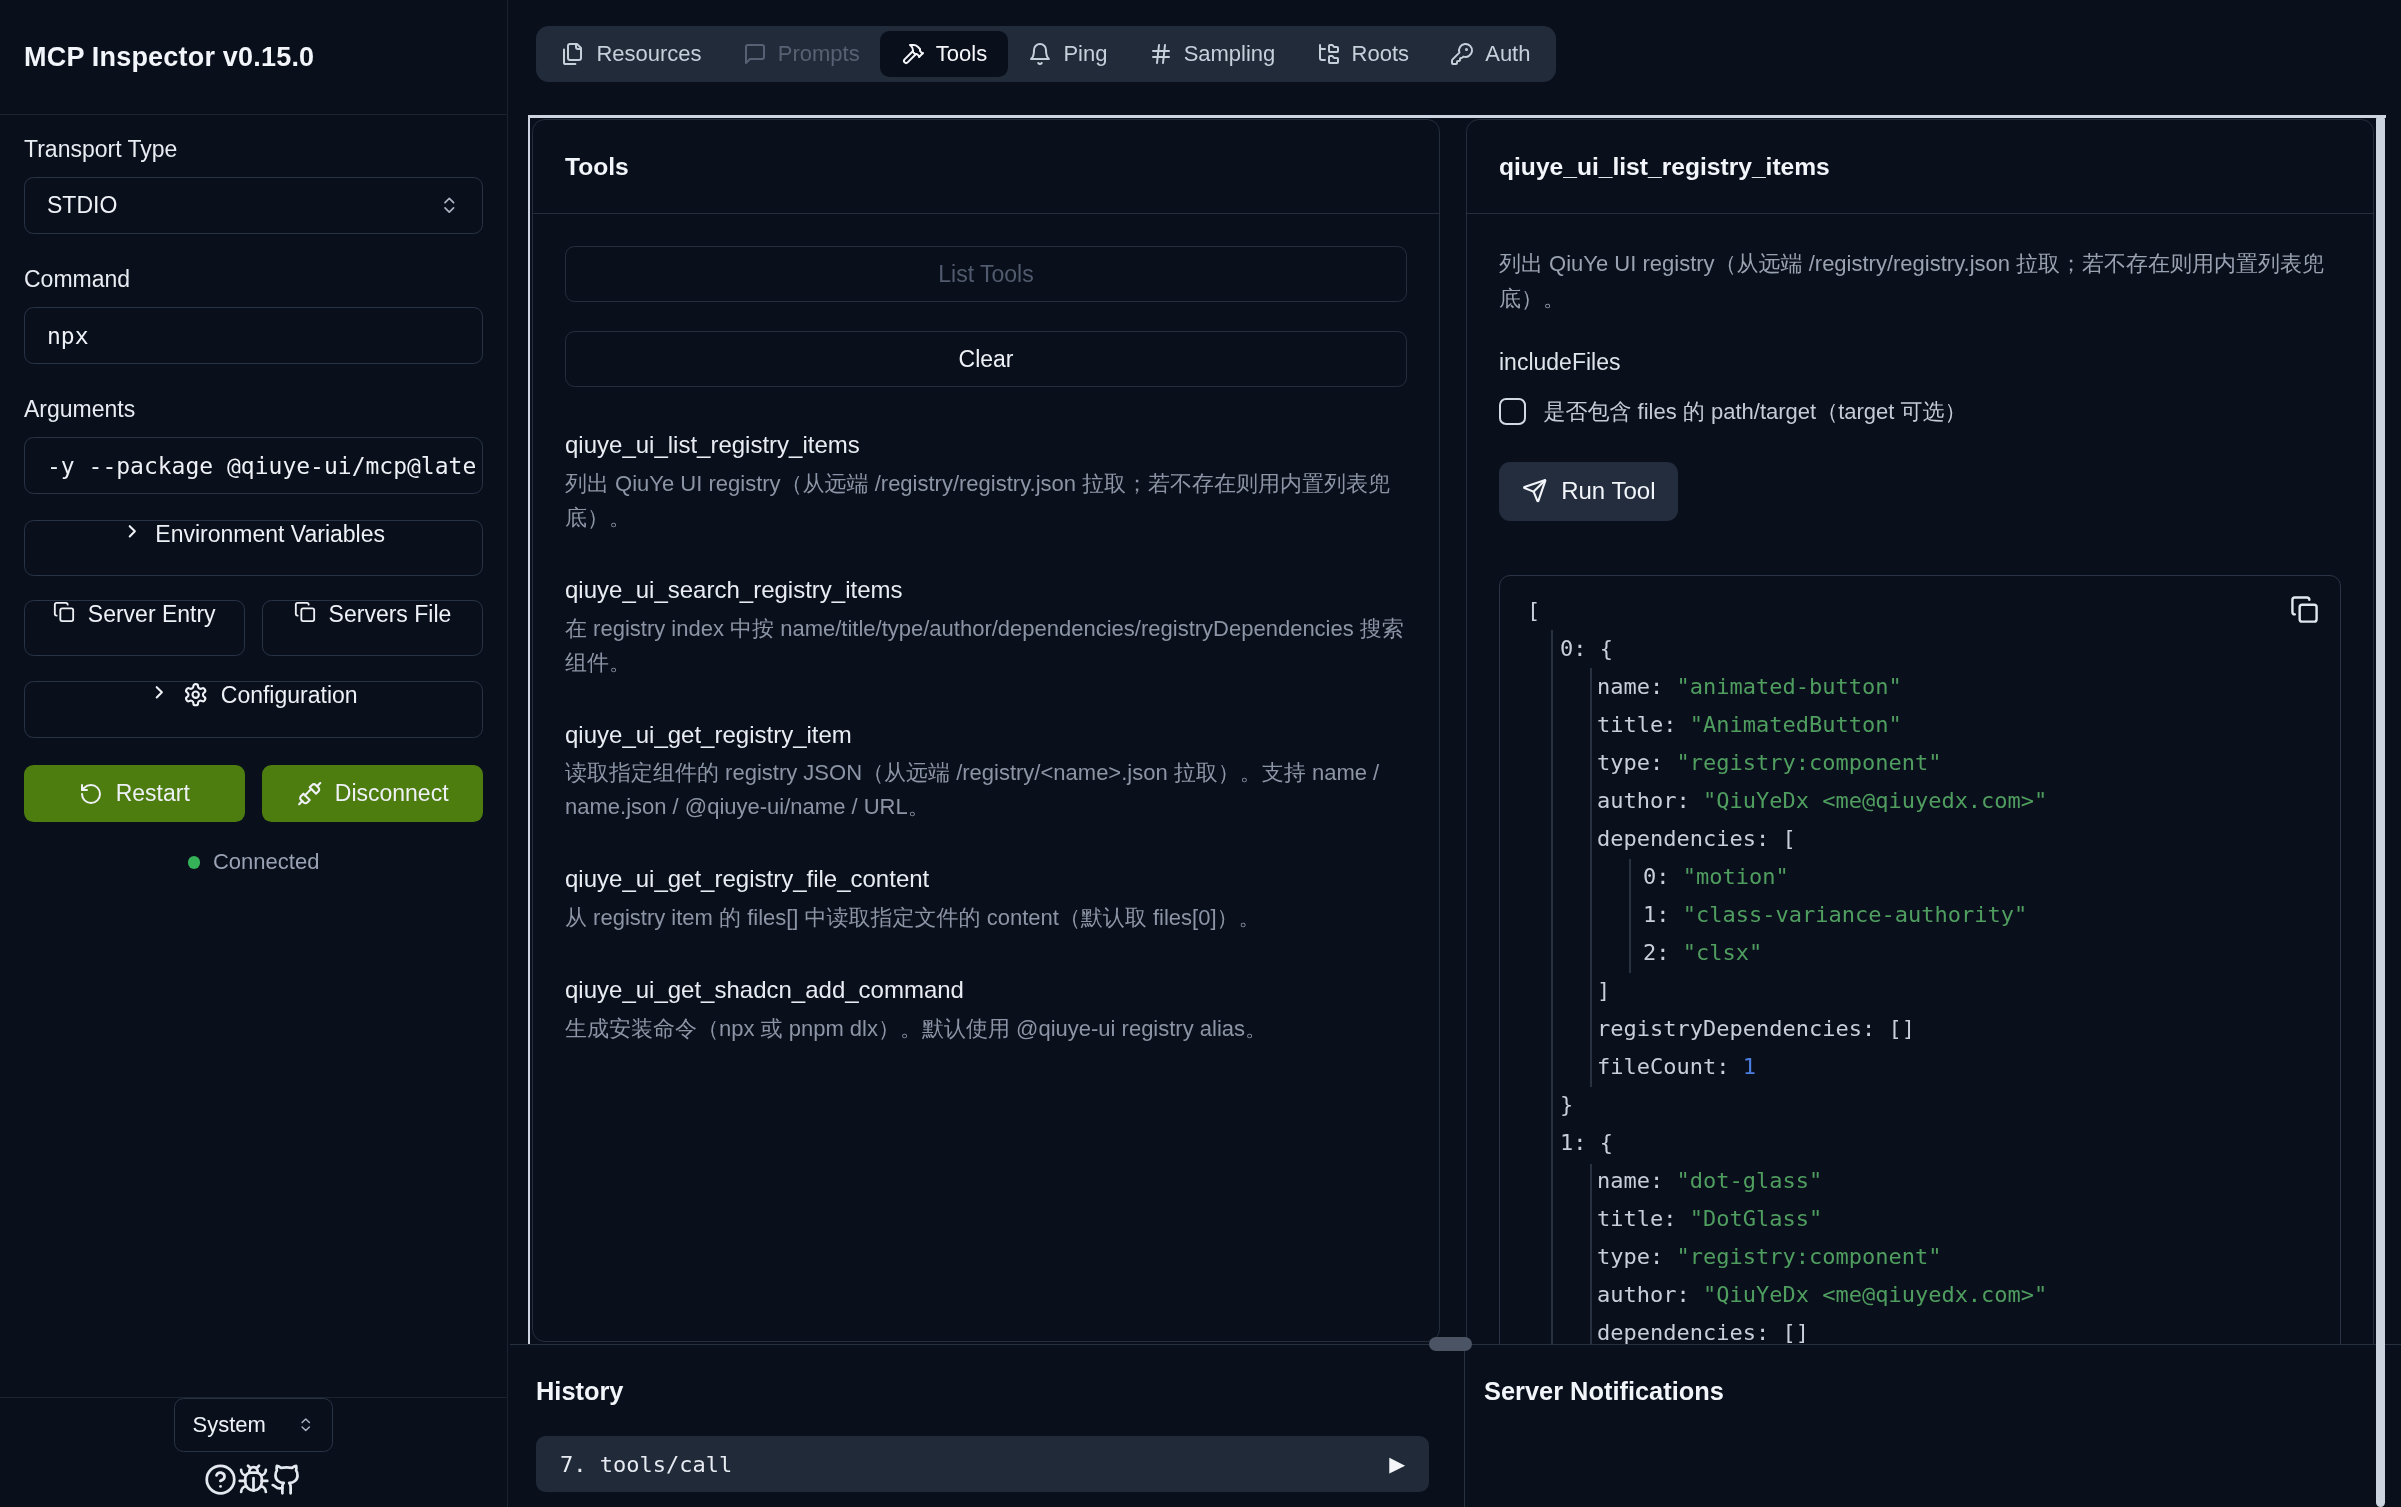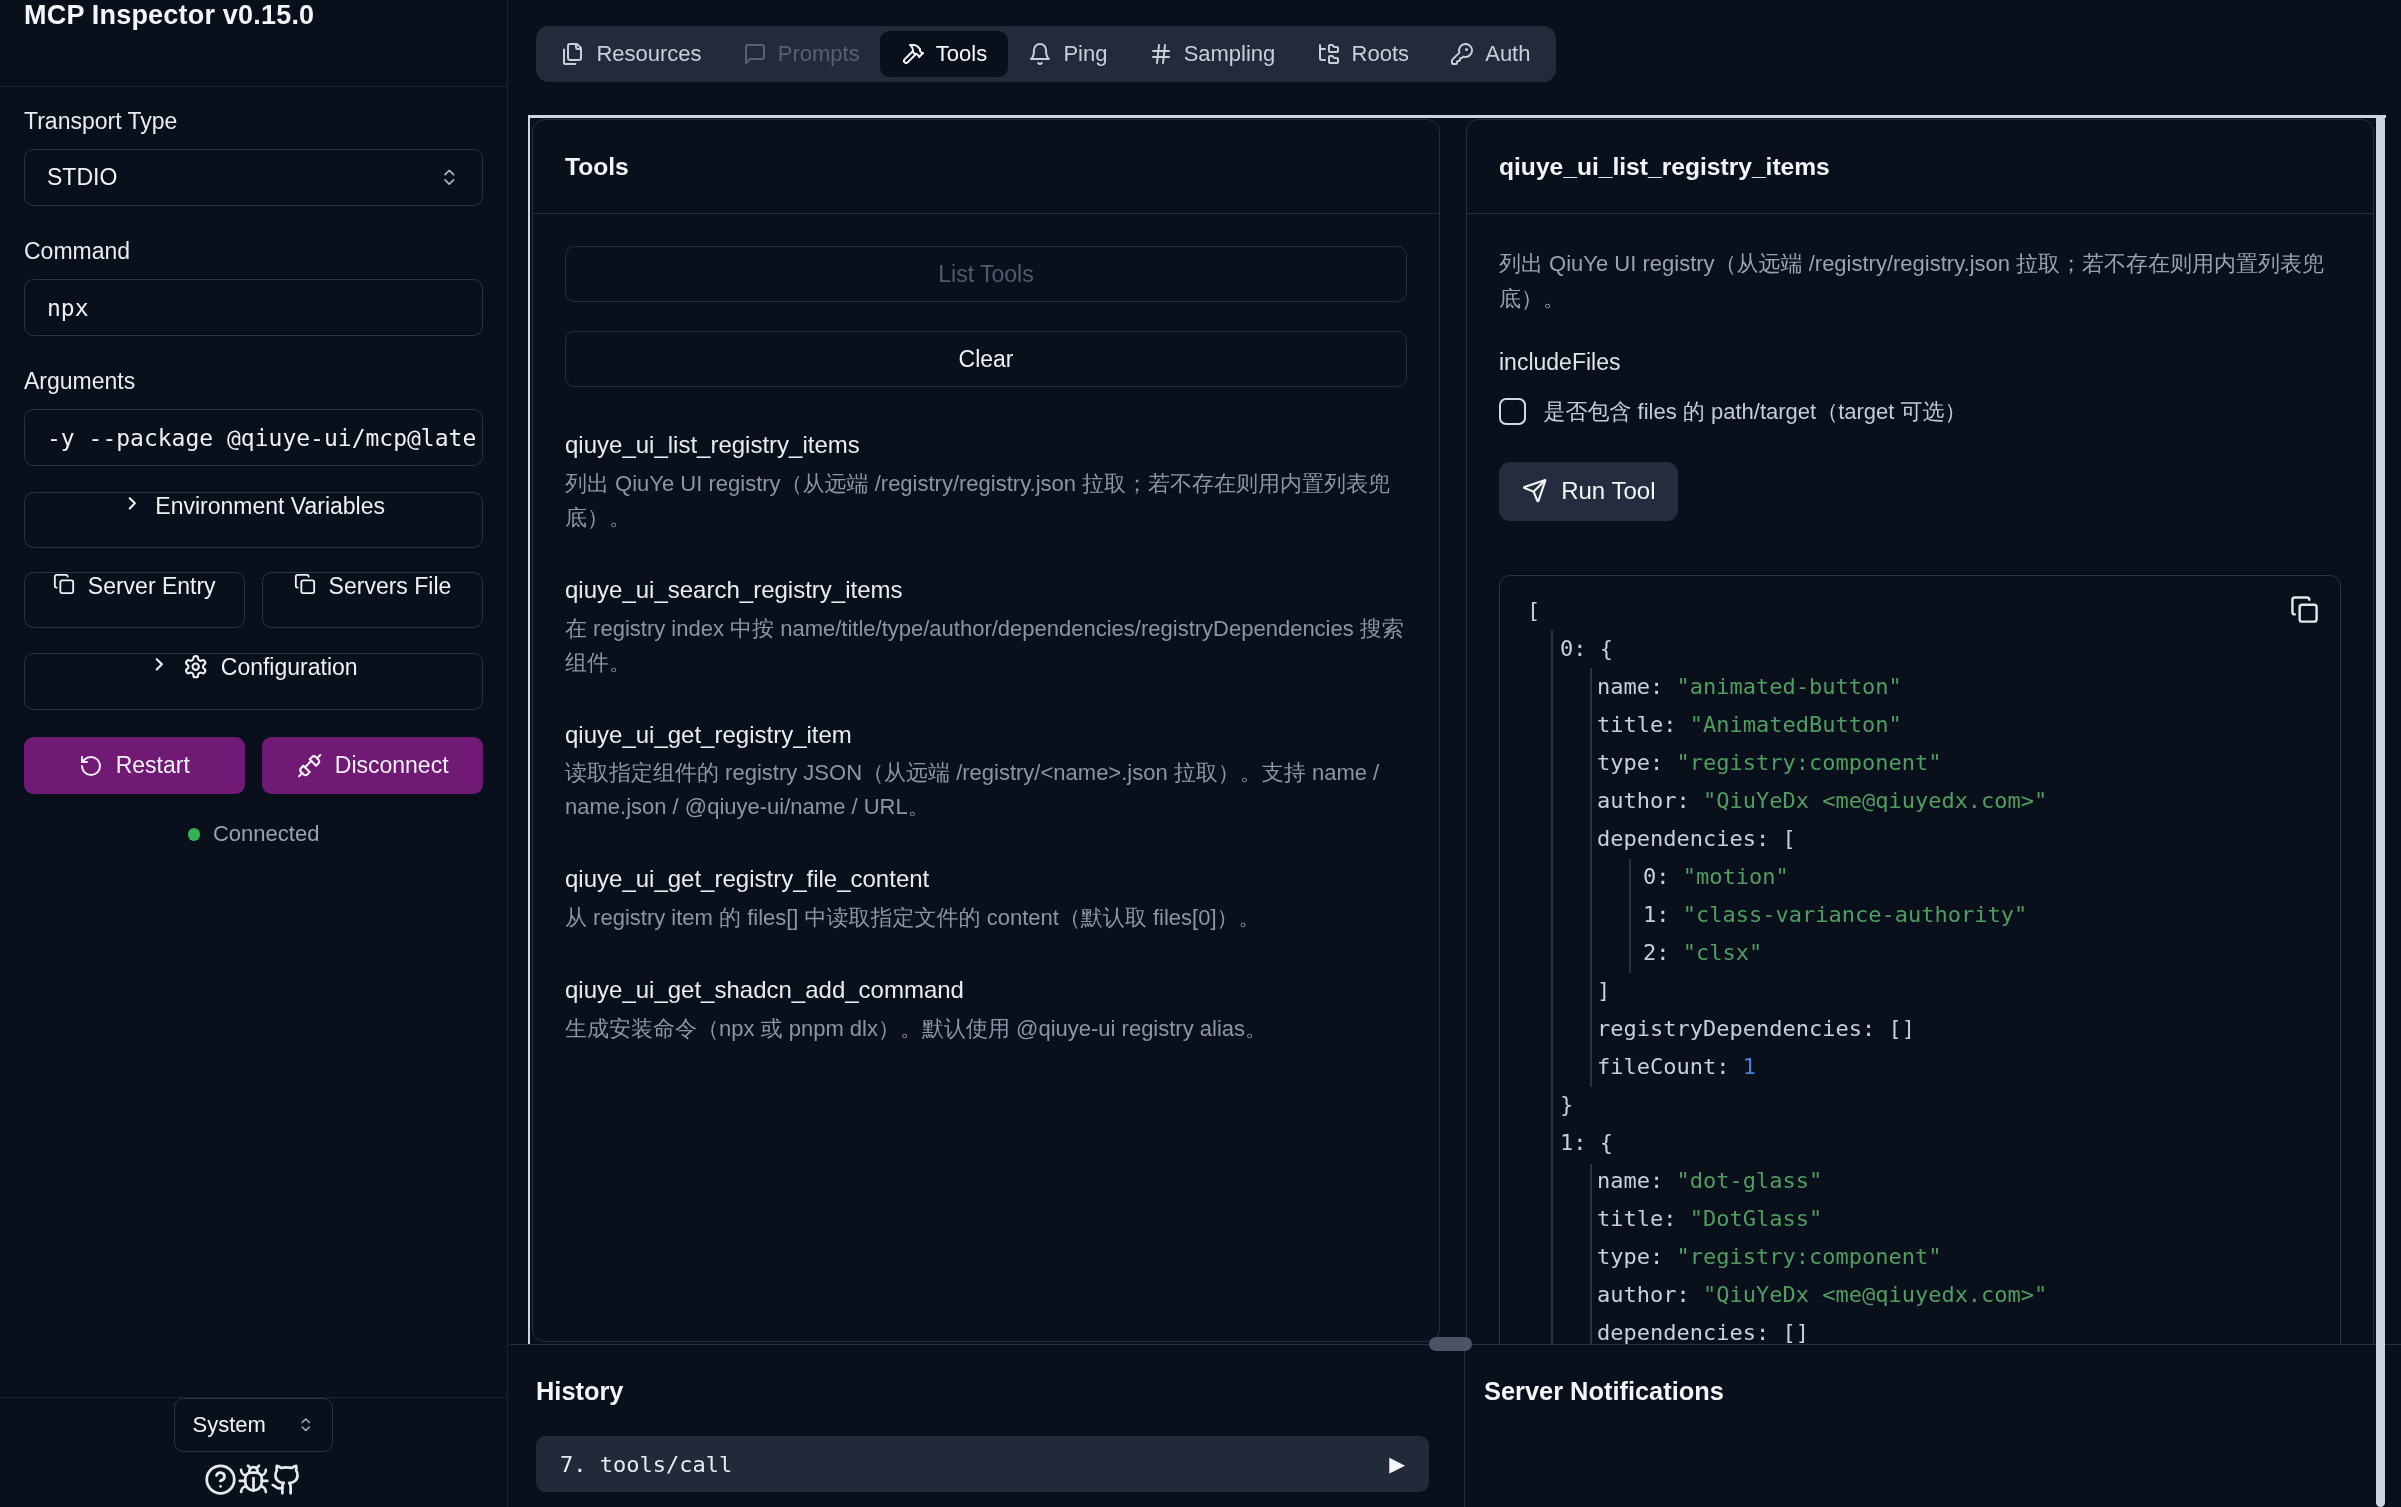--- a/index.html
+++ b/index.html
@@ -12,21 +12,21 @@
     overflow:hidden;
   }
   svg { display:block; }
 
   
   .sidebar {
     position:absolute; left:0; top:0; width:508px; height:1507px;
     border-right:1.6px solid #1b2330; background:#0a0f1c;
   }
   .sidebar-header {
-    height:87px; display:flex; padding:0 24px;
+    height:115px; display:flex; align-items:center; padding:0 24px;
     border-bottom:1.6px solid #1b2330;
   }
   .app-title { font-size:27px; font-weight:600; color:#f2f5f9; letter-spacing:0.2px; }
   .sidebar-body { padding:20.6px 24px 0 24px; }
   .field-label { font-size:23px; font-weight:500; color:#e8ecf2; margin-top:32px; }
   .field-label:first-child { margin-top:0; }
   .select, .text-input {
     margin-top:14.3px; height:57px; width:100%;
     border:1.6px solid #283346; border-radius:9.5px;
     display:flex; align-items:center; padding:0 22px;
@@ -38,21 +38,21 @@
   .updown { color:#aab3c2; }
   .btn-outline {
     margin-top:25.4px; height:56px; width:100%;
     border:1.6px solid #283346; border-radius:9.5px;
     display:flex; align-items:flex-start; justify-content:center; gap:12.7px;
     font-size:23px; font-weight:500; color:#eef1f6; cursor:pointer; background:transparent;
   }
   .btn-row { display:flex; gap:17.5px; margin-top:24px; }
   .btn-row .btn-outline, .btn-row .btn-filled { margin-top:0; flex:1; }
   .btn-filled {
-    height:57px; border:none; border-radius:9.5px; background:#701a75;
+    height:57px; border:none; border-radius:9.5px; background:#4d7c0f;
     display:flex; align-items:center; justify-content:center; gap:12.7px;
     font-size:23px; font-weight:500; color:#eef1f6; cursor:pointer;
   }
   .btn-row.actions { margin-top:27px; }
   .status-row { margin-top:27px; display:flex; align-items:center; justify-content:center; gap:12.7px; }
   .status-dot { width:12.7px; height:12.7px; border-radius:50%; }
   .status-text { font-size:22px; color:#98a2b3; }
   .sidebar-footer {
     position:absolute; left:0; right:0; bottom:0; height:110px;
     border-top:1.6px solid #1b2330;

